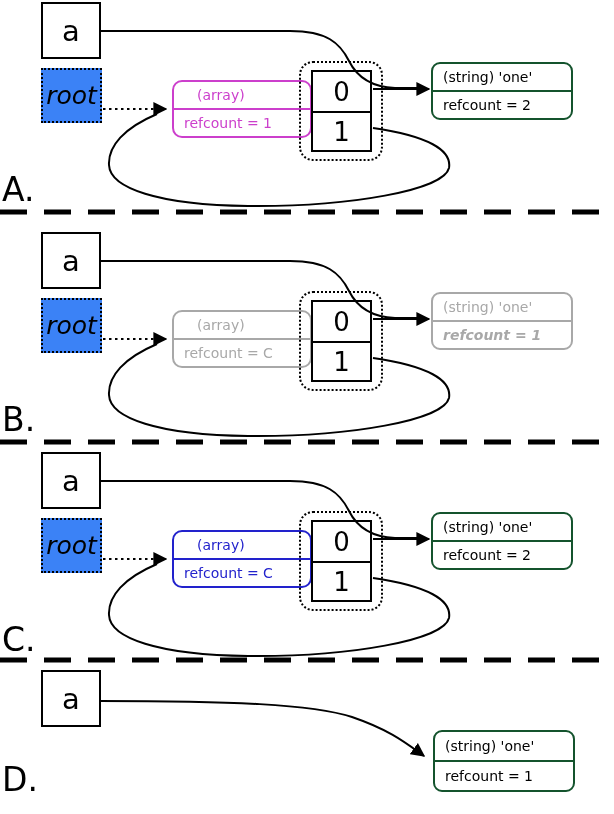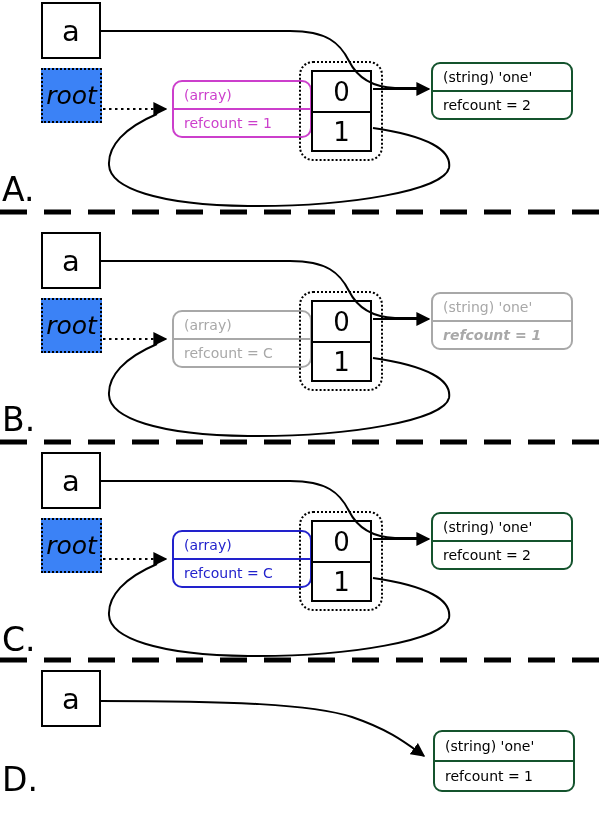--- a/index.html
+++ b/index.html
@@ -24,21 +24,21 @@
   .root-box {
     position:absolute; left:41px; top:68px; width:61px; height:55px;
     border:2px dotted #000; background:#3b82f6;
     font-size:25px; font-style:italic; text-align:center; line-height:51px;
   }
   .array-box {
     position:absolute; left:172px; top:80px; width:140px; height:58px;
     border:2px solid #000; border-radius:10px; background:#fff;
     font-size:14px;
   }
-  .array-box .row1 { height:28px; line-height:27px; padding-left:10px;
+  .array-box .row1 { height:28px; line-height:27px; padding-left:23px;
     border-bottom:2px solid #000; border-color:inherit; }
   .array-box .row2 { height:26px; line-height:26px; padding-left:10px; }
   .cells-wrap {
     position:absolute; left:299px; top:61px; width:84px; height:100px;
     border:2px dotted #000; border-radius:14px; background:transparent;
   }
   .cell-box {
     position:absolute; left:10px; top:7px; width:61px; height:82px;
     border:2px solid #000; background:#fff;
   }

